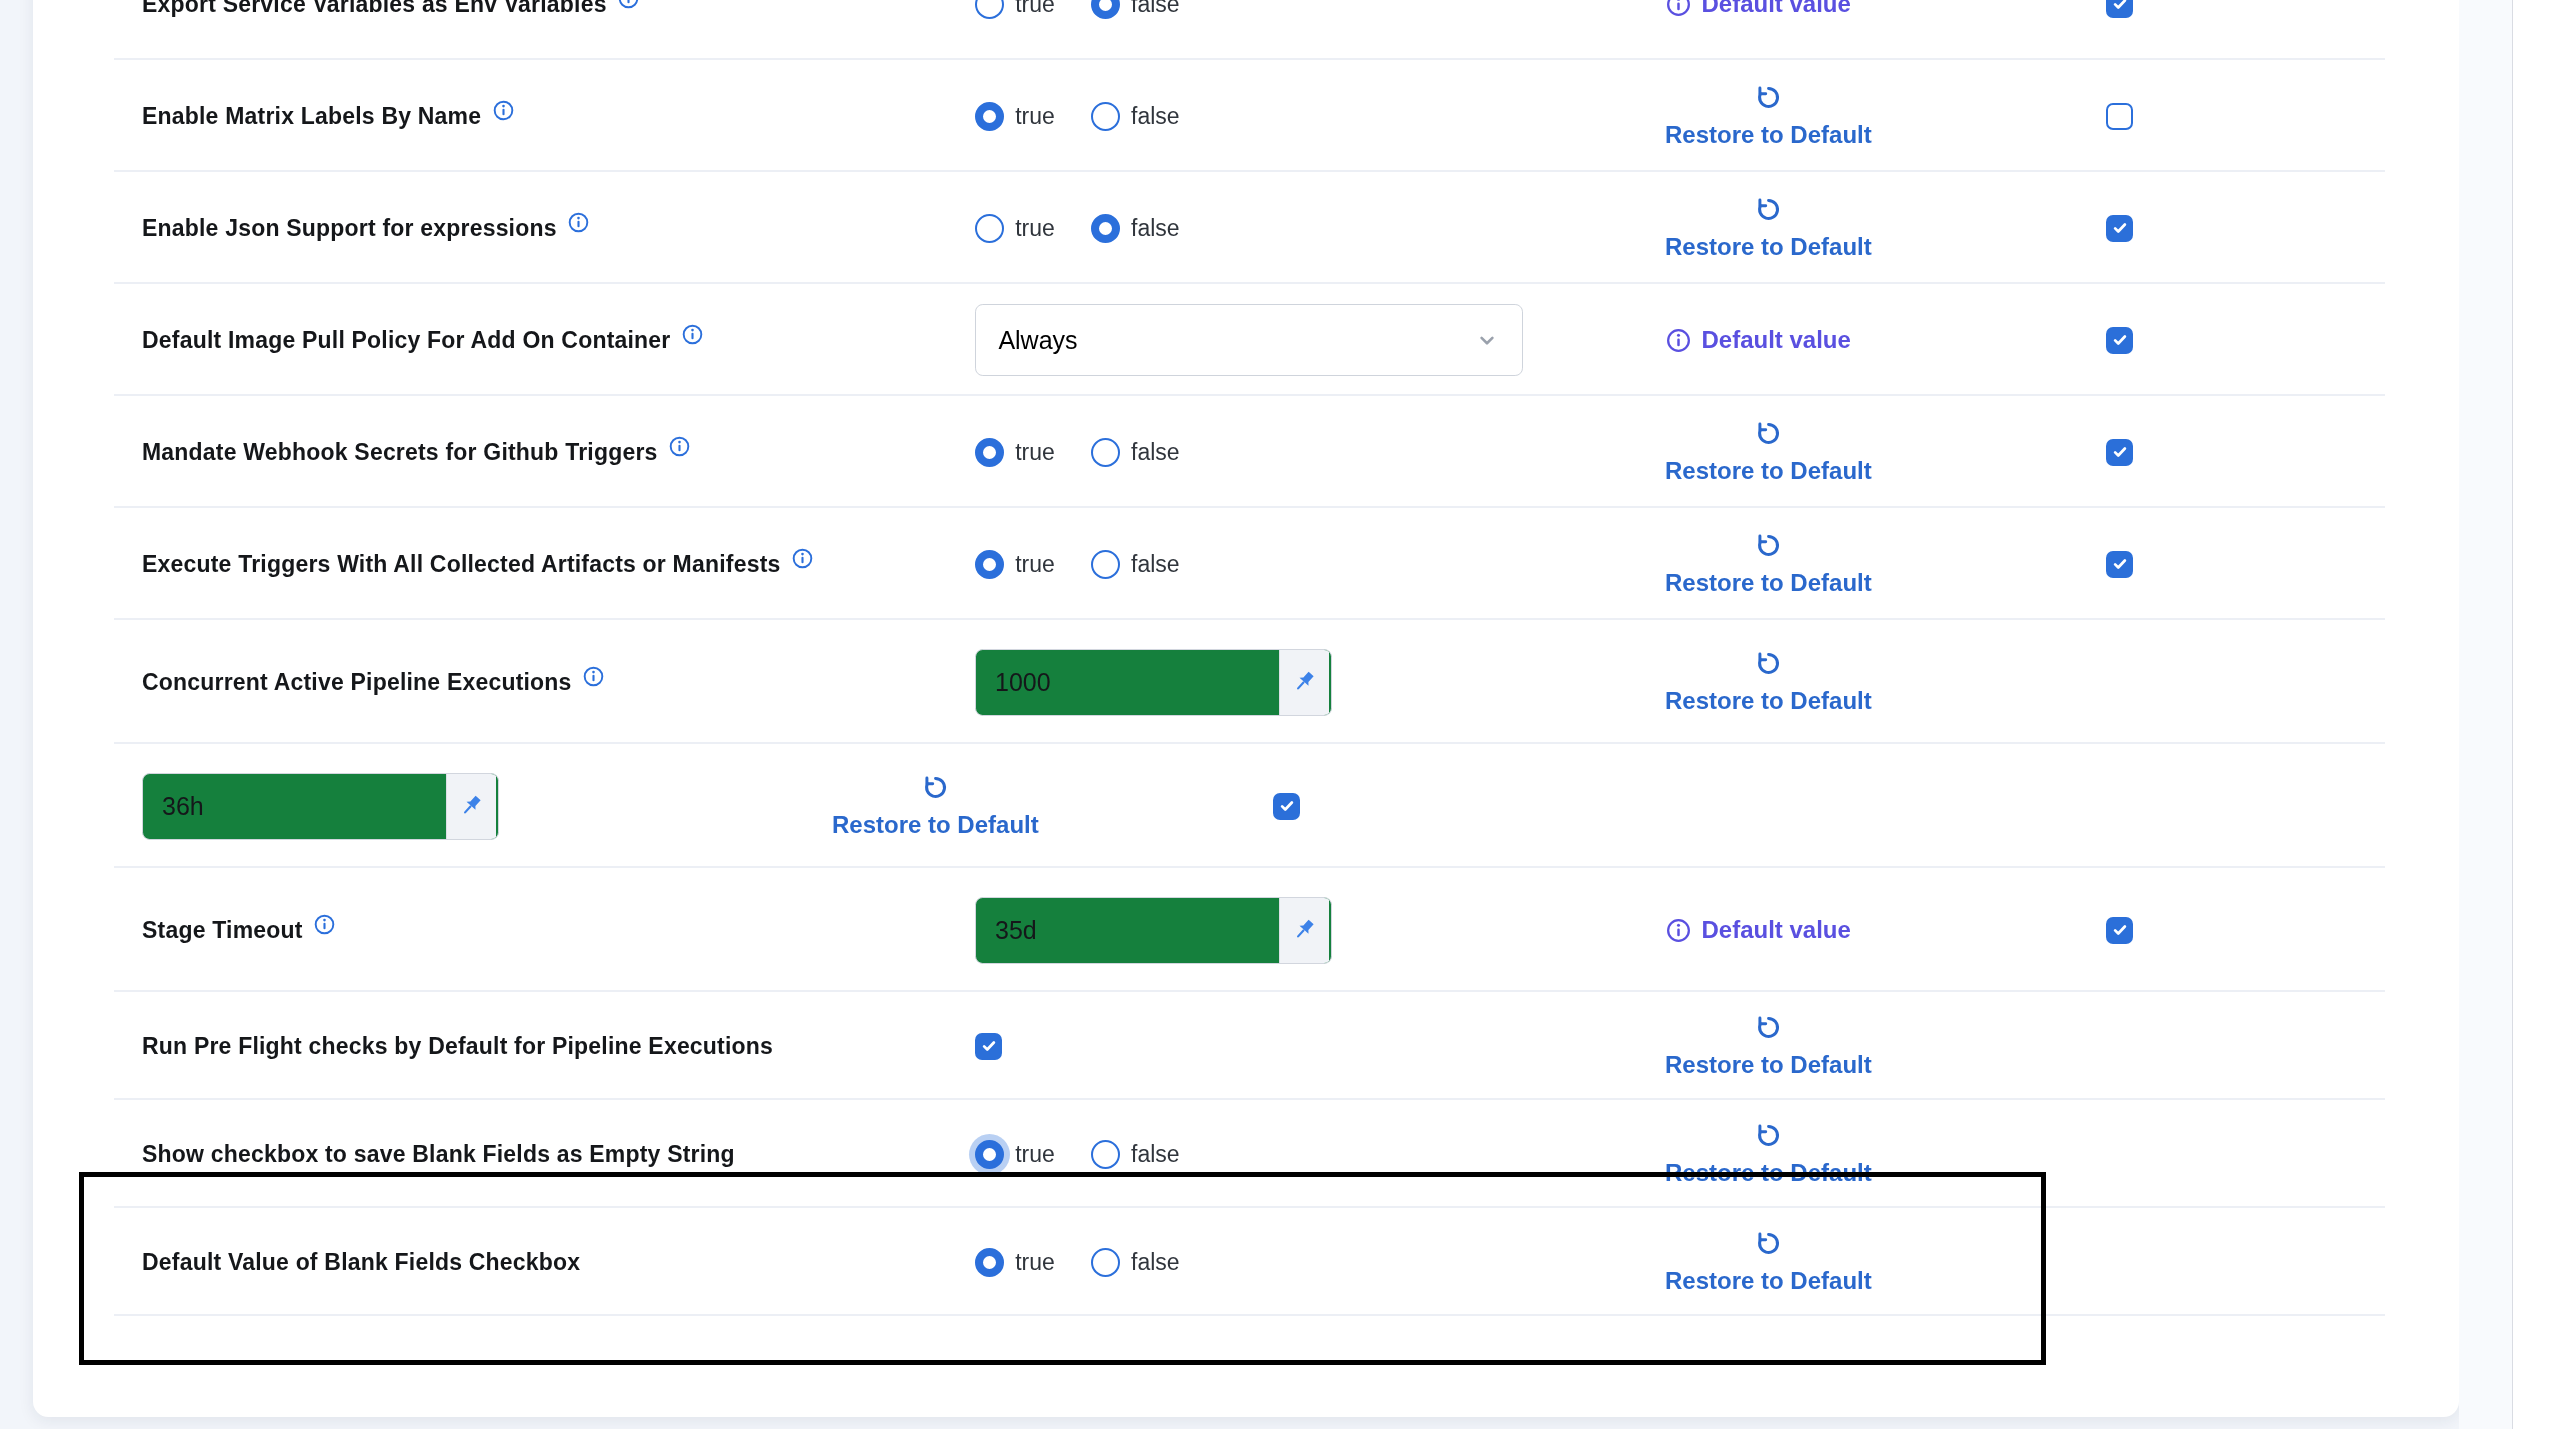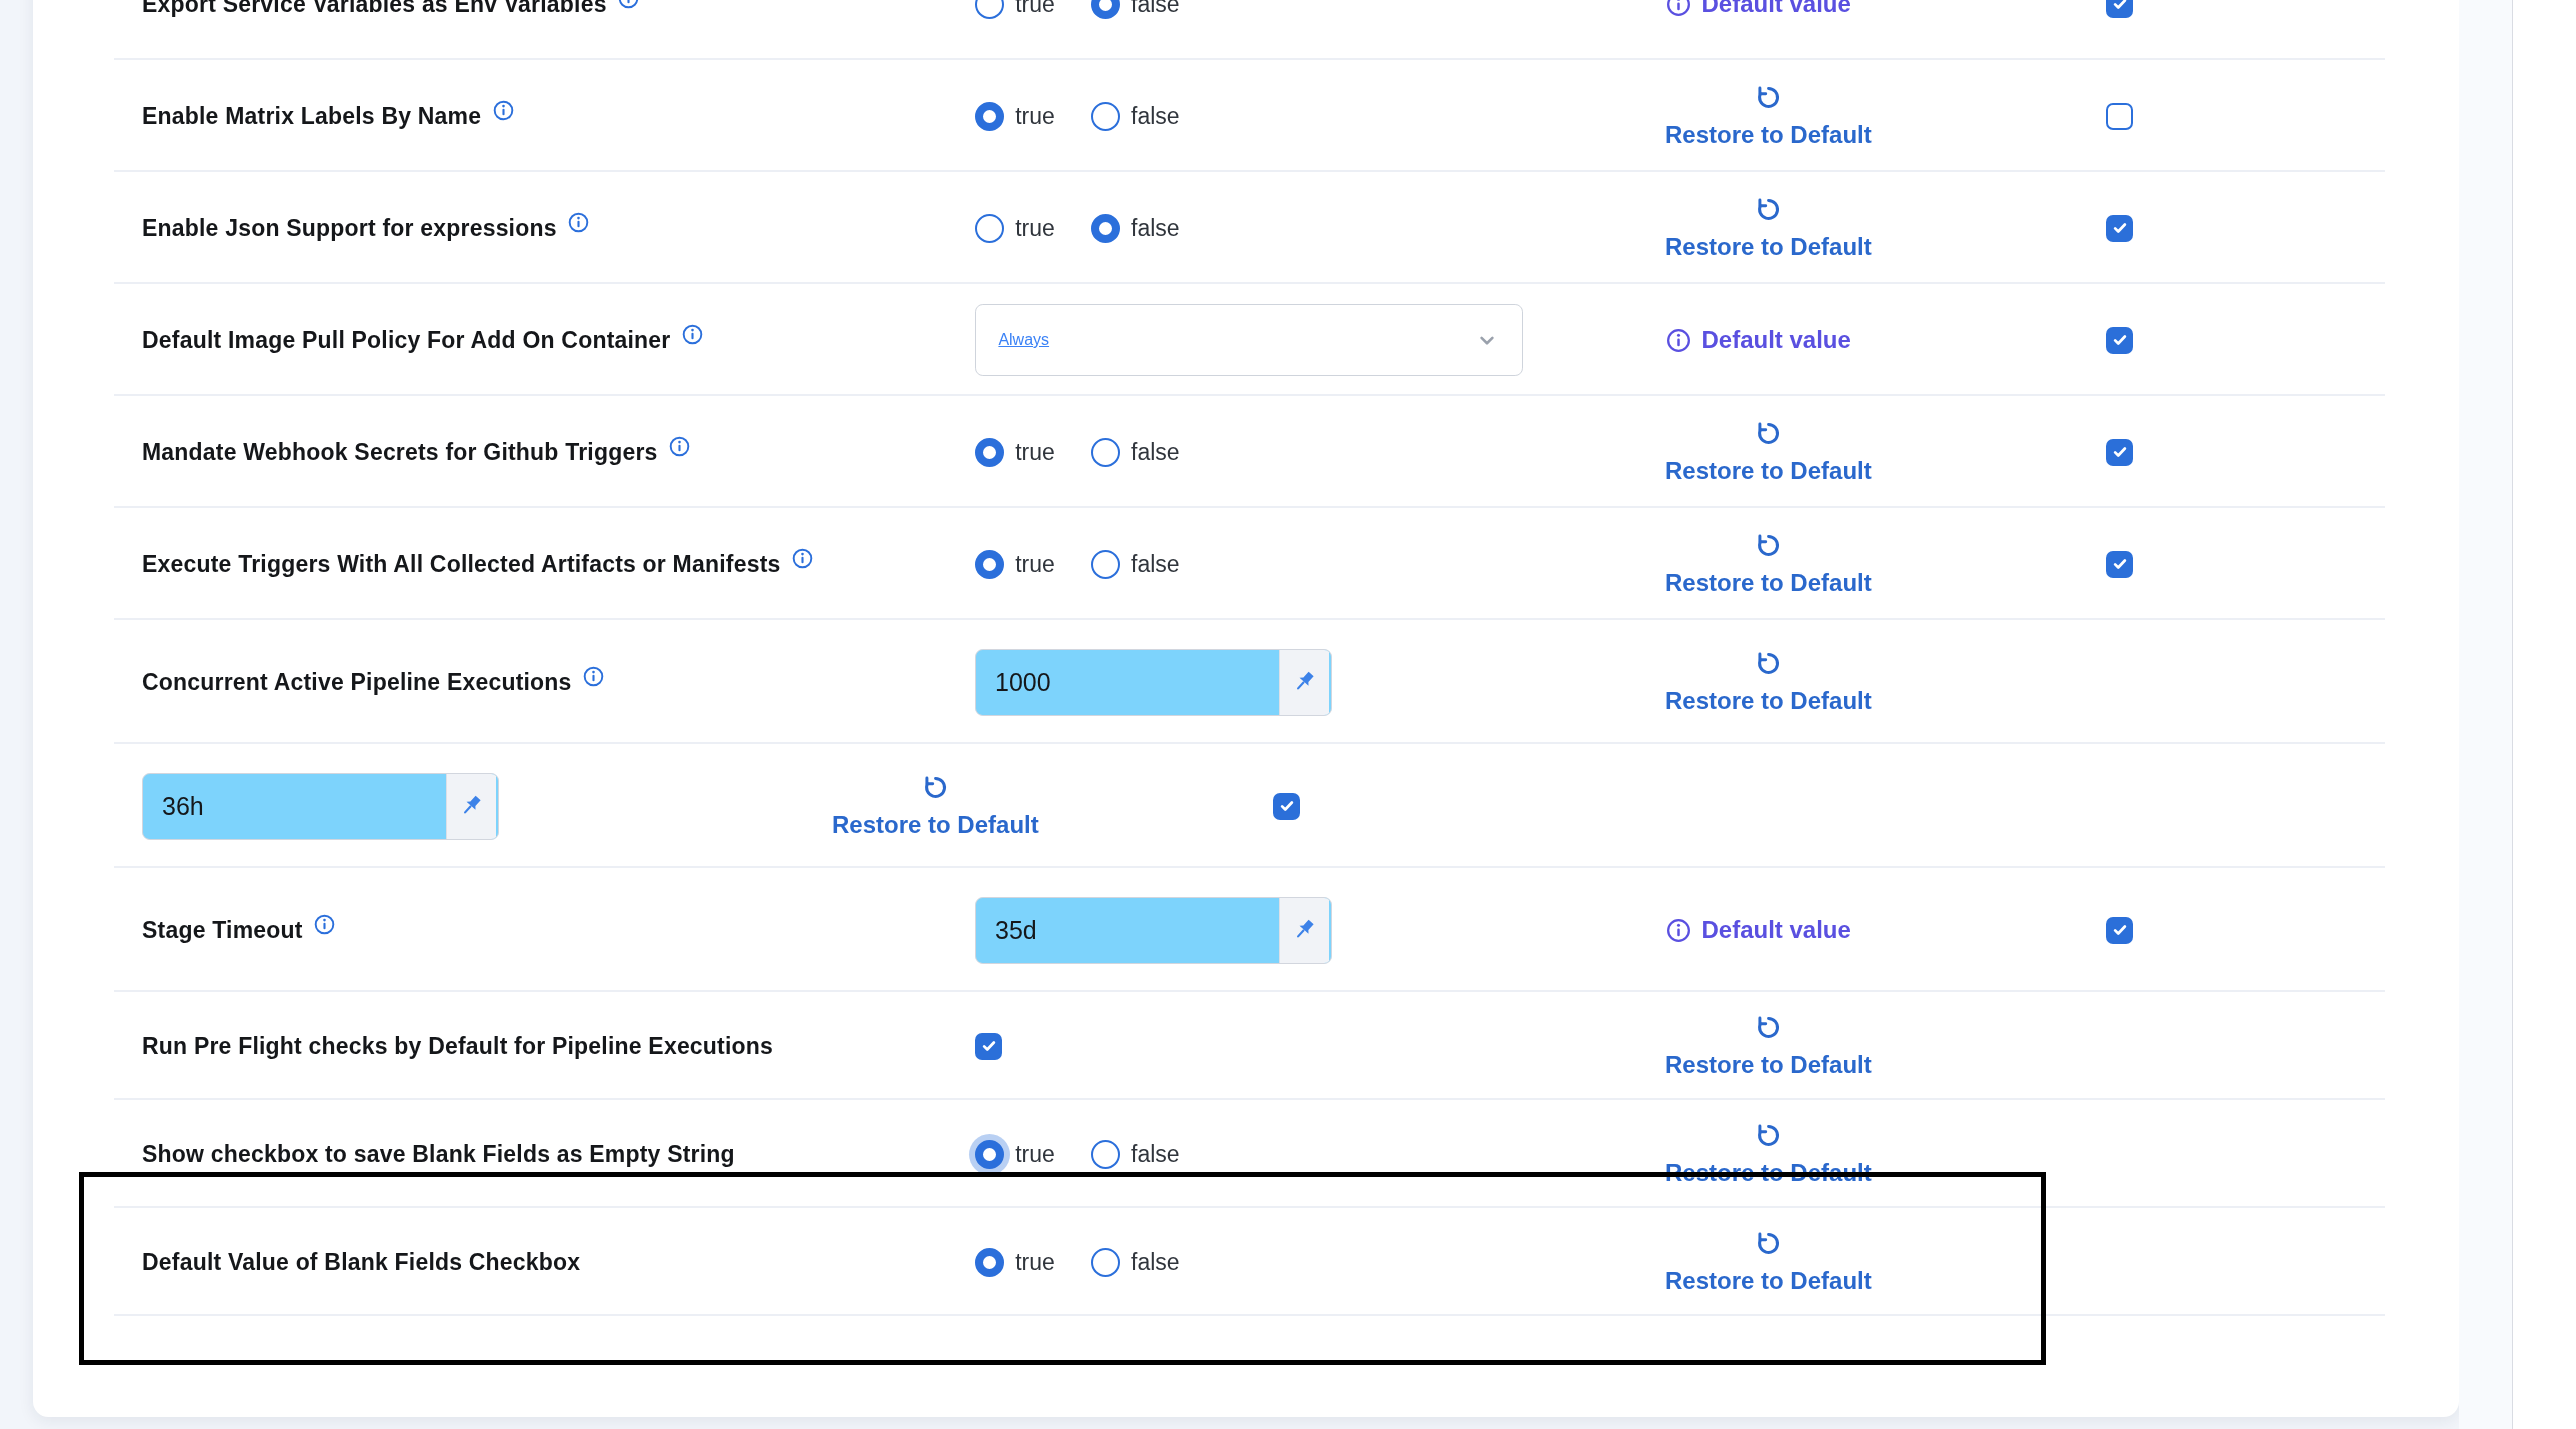--- a/index.html
+++ b/index.html
@@ -35,26 +35,26 @@
 
   .checkbox { width:27px; height:27px; border-radius:7px; display:inline-flex;
     align-items:center; justify-content:center; cursor:pointer; }
   .checkbox.checked { background:#2B6FD9; }
   .checkbox.unchecked { border:2.6px solid #2B6FDB; background:#fff; }
   .checkbox svg { width:18px; height:18px; }
 
   .select { width:548px; height:72px; border:1.7px solid #CFD4DC; border-radius:7.8px;
     display:flex; align-items:center; justify-content:space-between;
     padding:0 22.4px; background:#fff; cursor:pointer; }
-  .select-value { font-size:16px; color:#3b82f6;text-decoration:underline; }
+  .select-value { font-size:25px; color:#000000; }
   .chevron { display:inline-flex; }
   .chevron svg { width:26px; height:26px; }
 
   .text-input { display:inline-flex; align-items:stretch; height:67px; width:357px;
-    border:1.7px solid #D2D6DE; border-radius:7.8px; overflow:hidden; background:#7dd3fc; }
+    border:1.7px solid #D2D6DE; border-radius:7.8px; overflow:hidden; background:#15803d; }
   .input-box { border:none; outline:none; width:303px; padding:0 19px;
     font-size:25px; color:#15171A; font-family:inherit; background:transparent; }
   .pin-addon { width:50px; background:#F1F3F7; border-left:1.7px solid #DCDFE6;
     display:flex; align-items:center; justify-content:center; color:#3D82E8; cursor:pointer; }
   .pin-addon svg { width:29px; height:29px; }
 
   .action { display:inline-flex; align-items:center; gap:9.5px; font-size:24px;
     font-weight:700; text-decoration:none; cursor:pointer; }
   .action.restore { color:#2A68CC;flex-direction:column; }
   .action.default { color:#5A50E0; }

